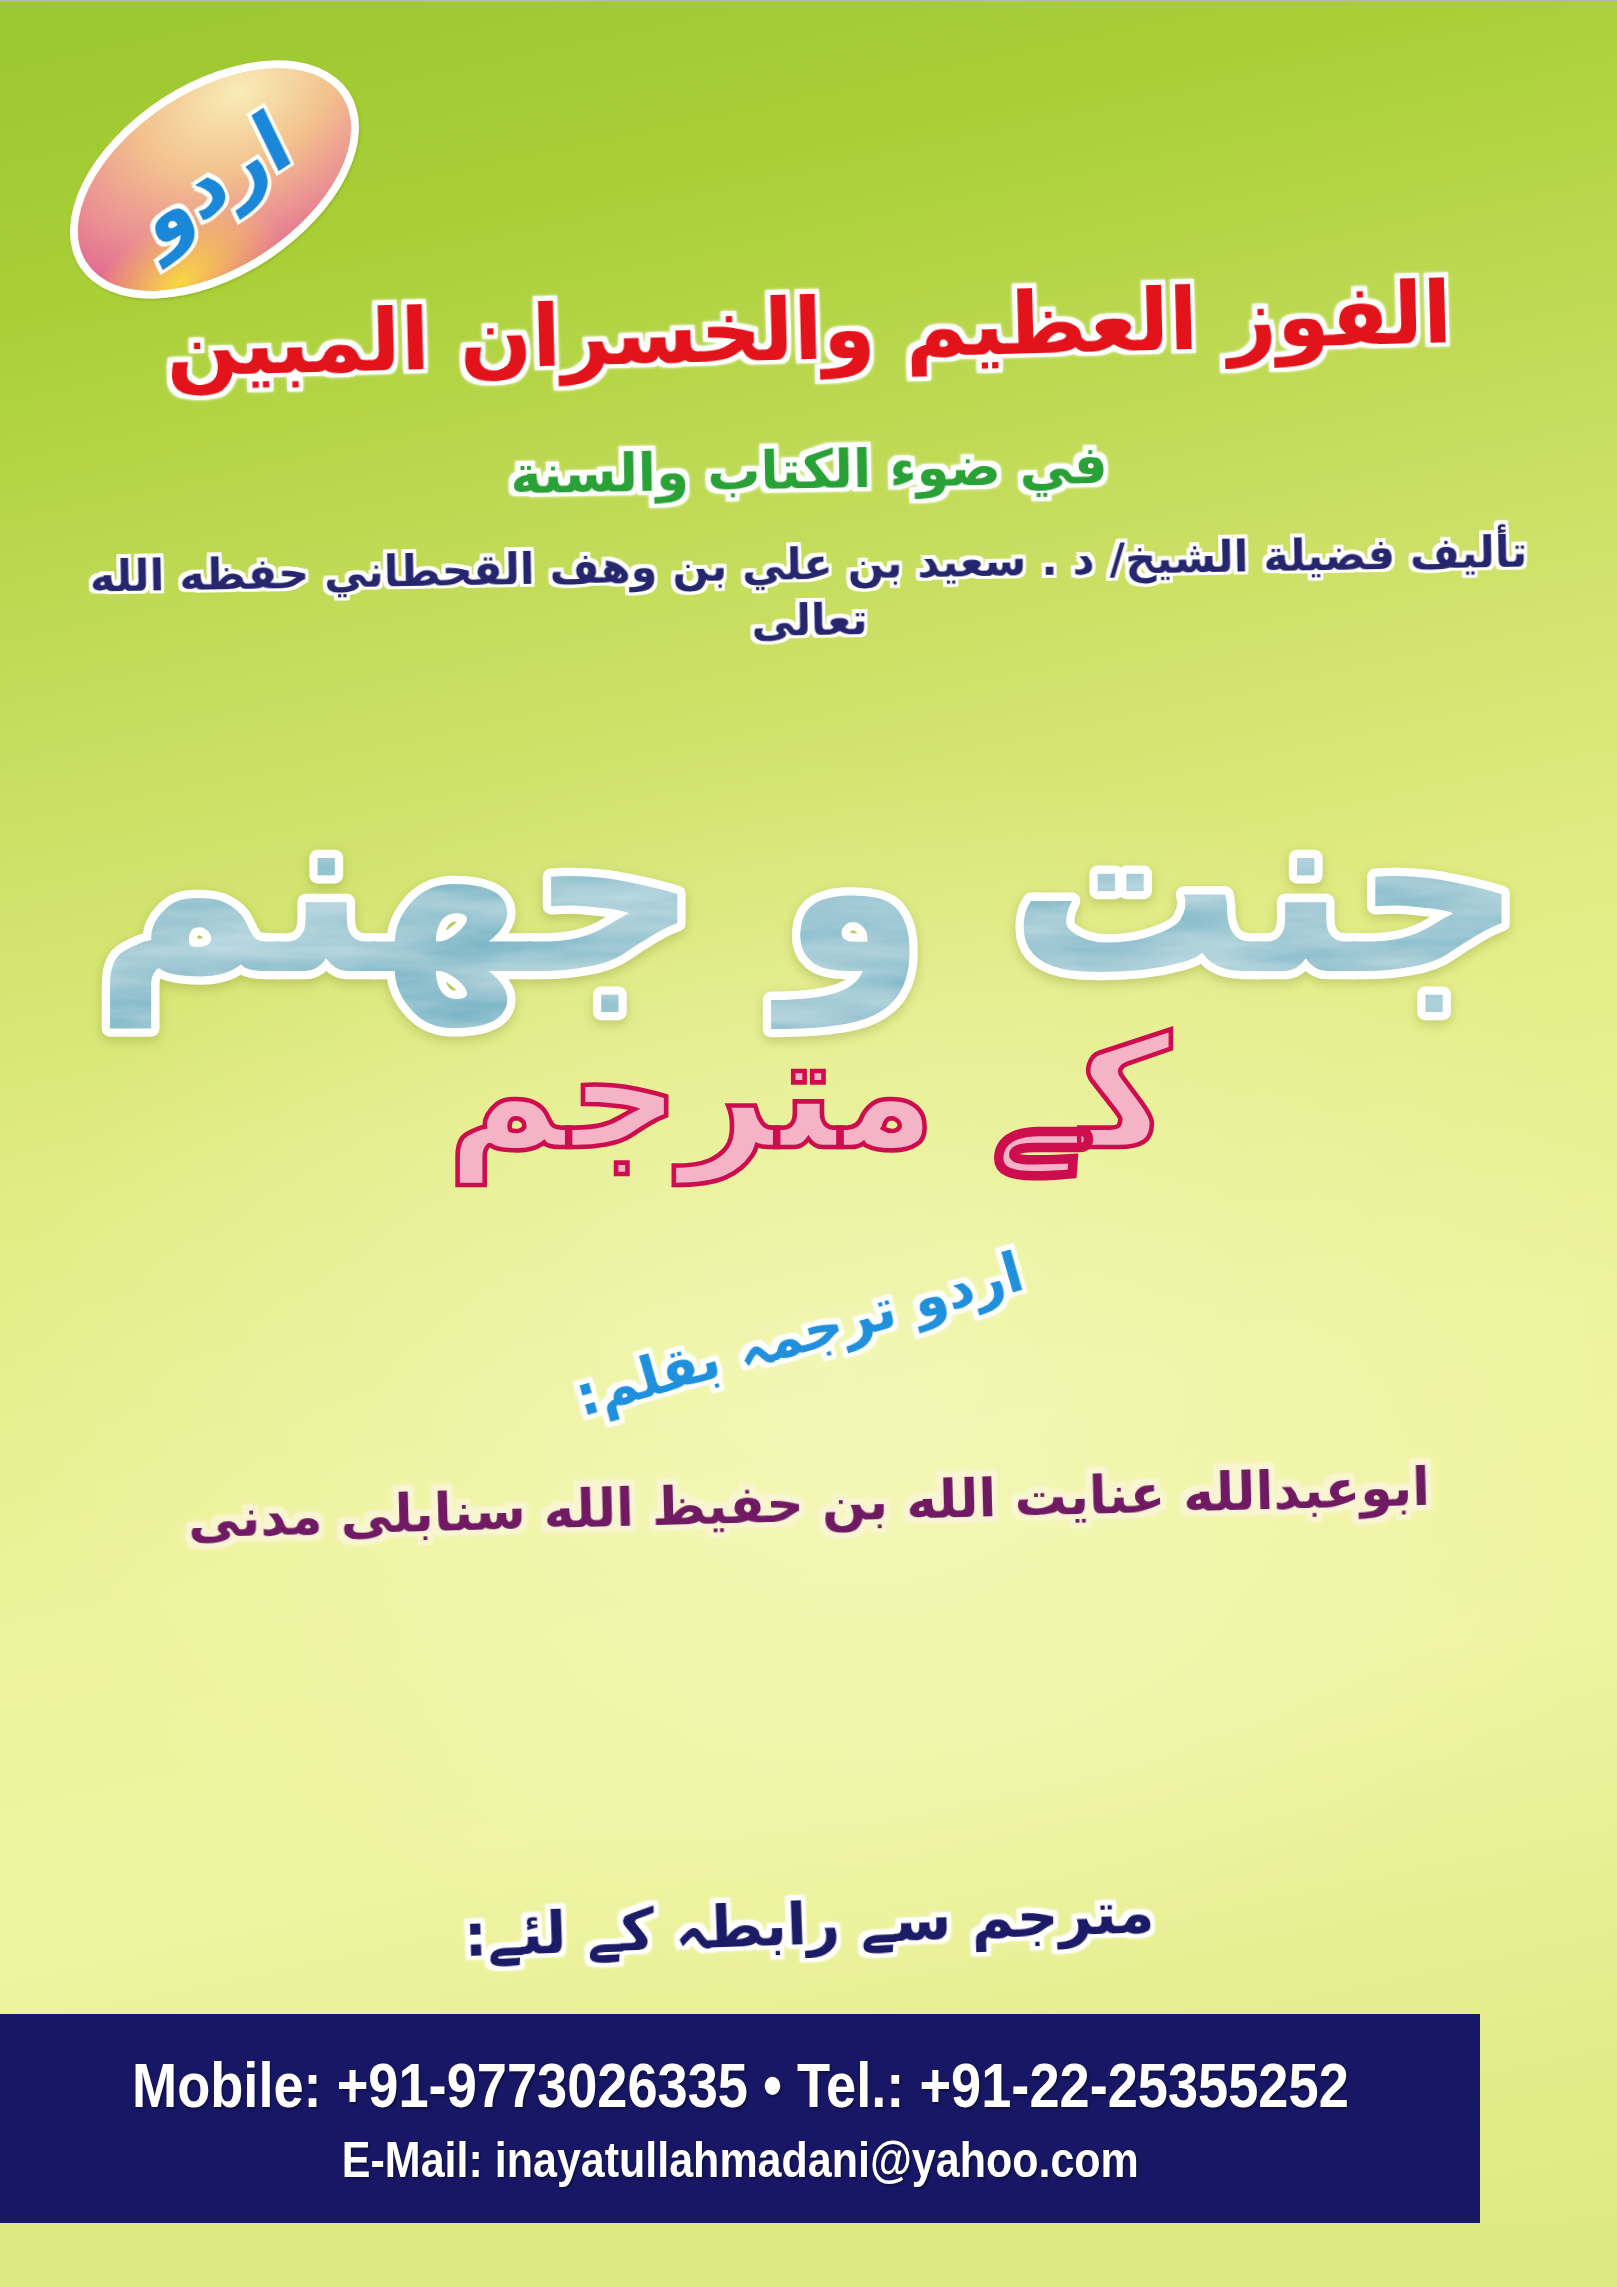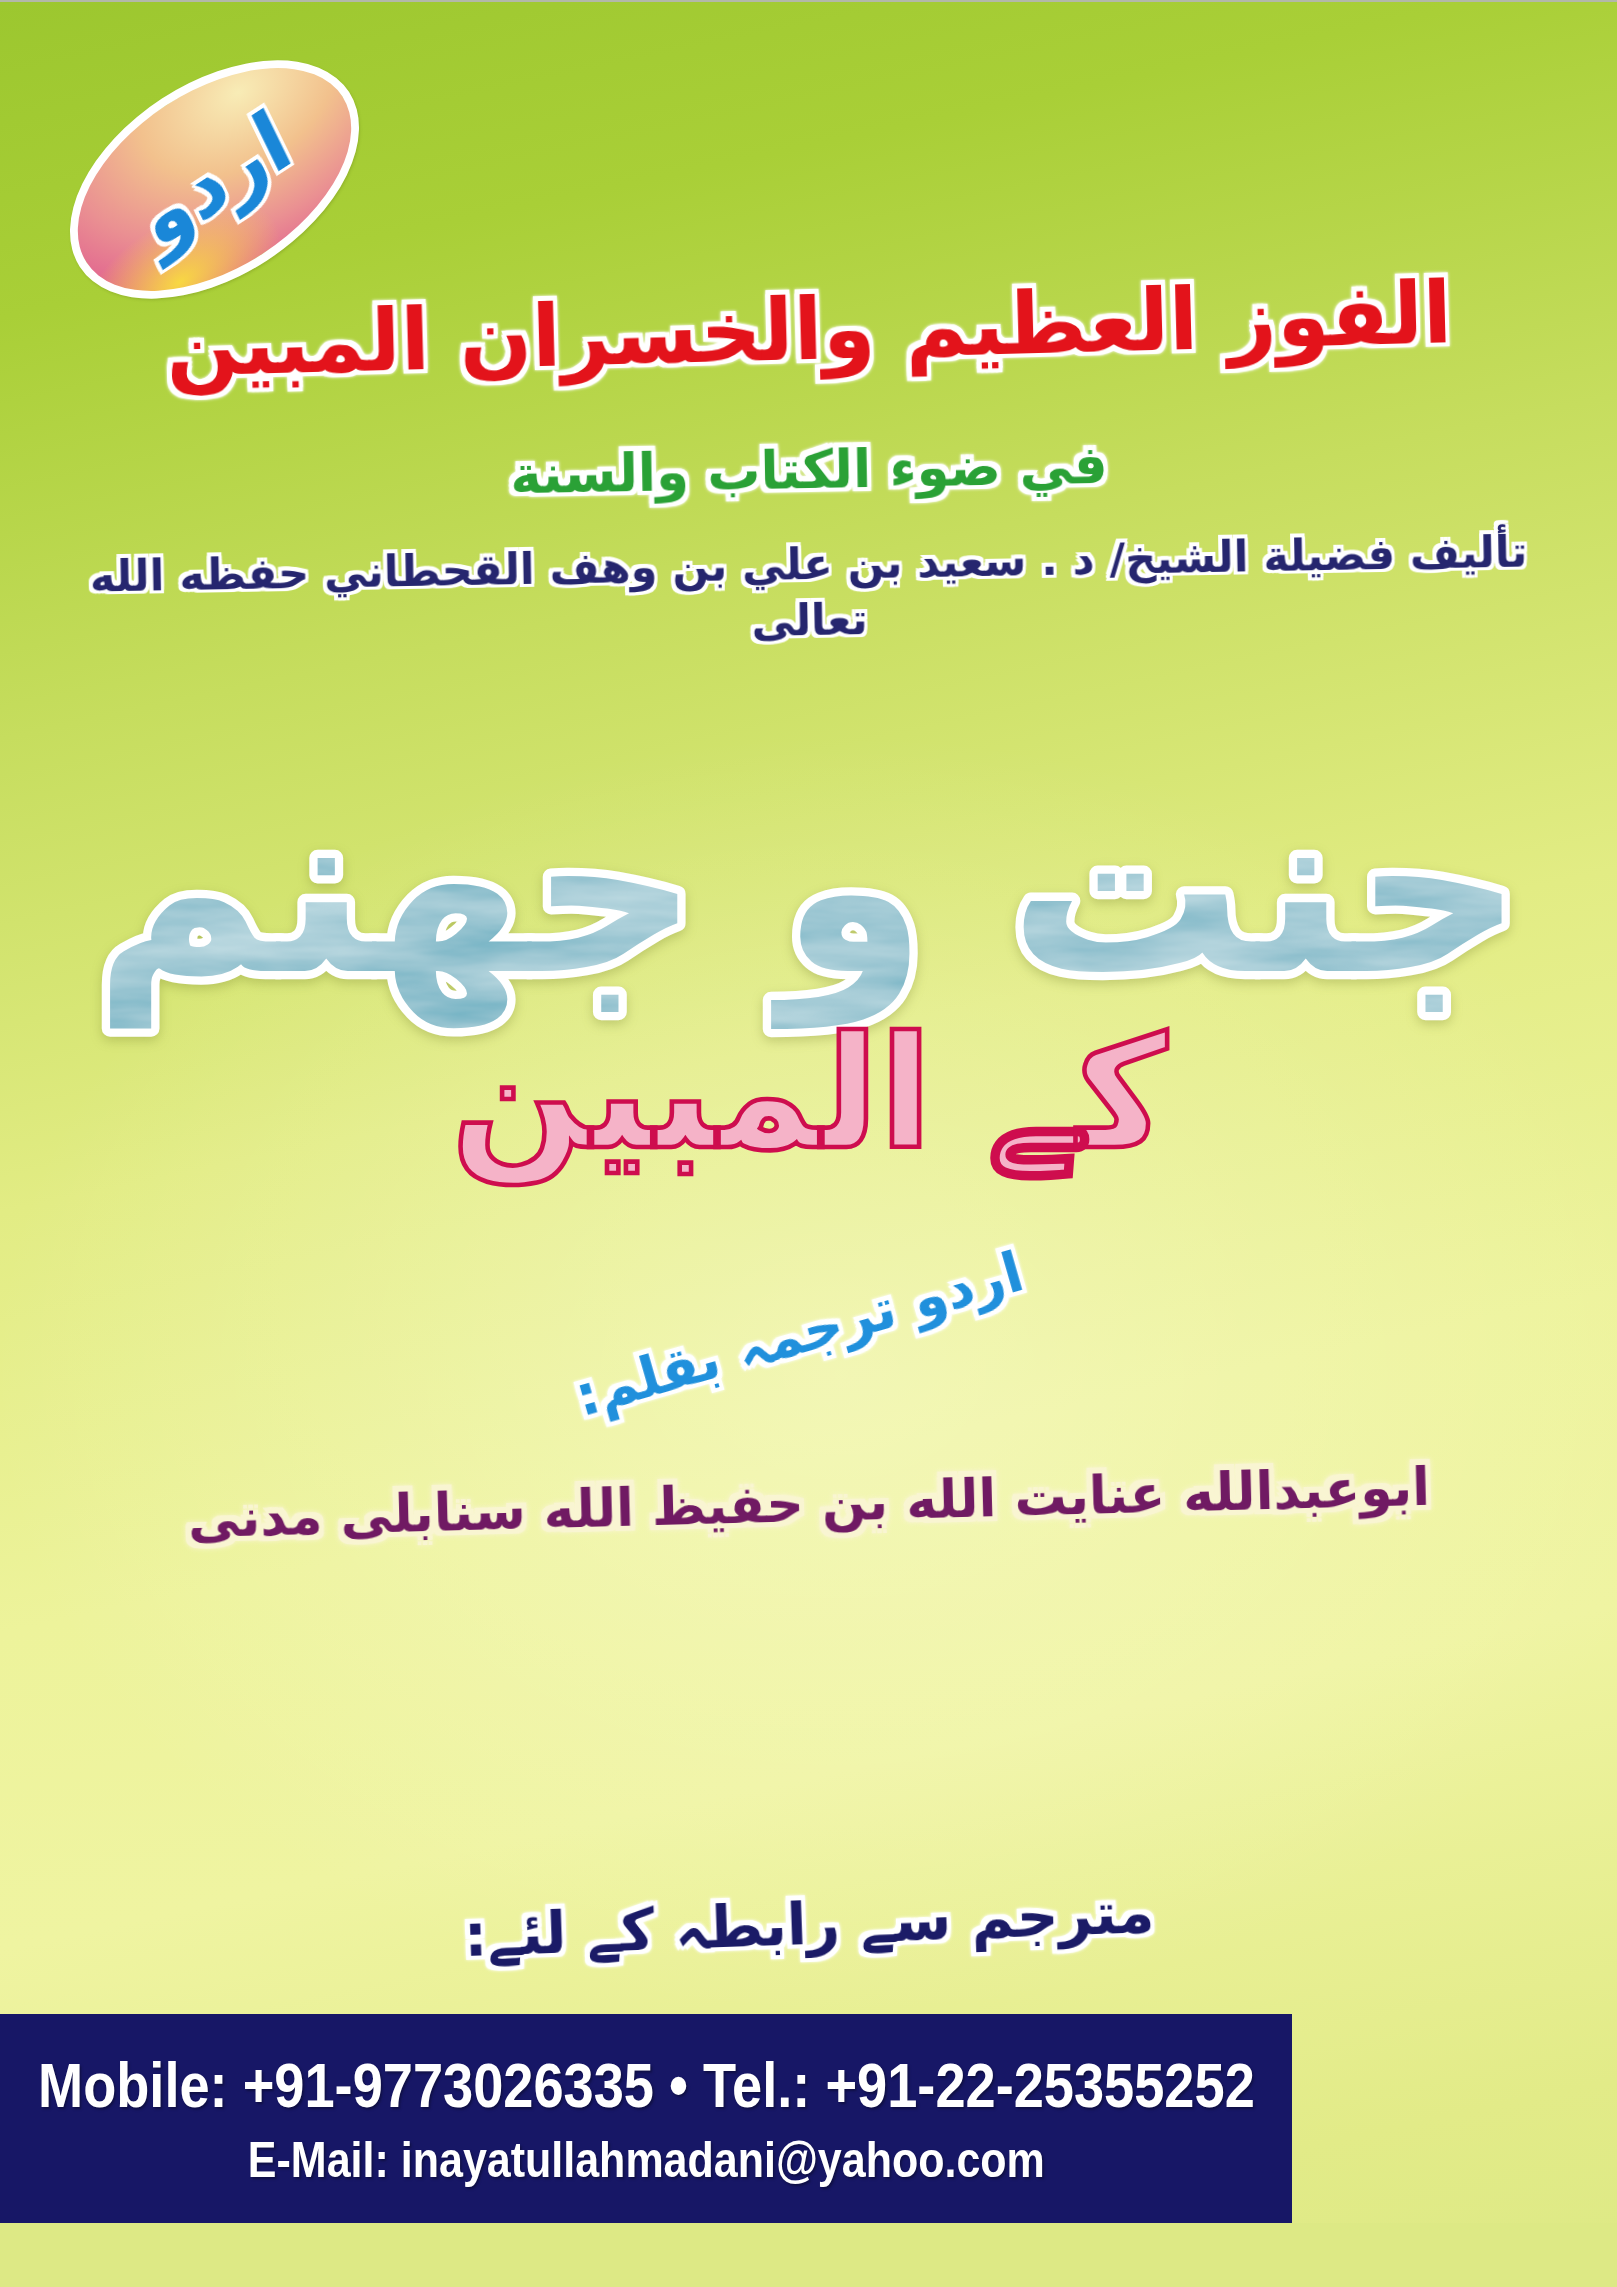--- a/index.html
+++ b/index.html
@@ -95,21 +95,21 @@
 
   
   .contact-heading{
     position:absolute;left:0;right:0;top:1886px;
     text-align:center;
     font-size:58px;font-weight:bold;line-height:1.25;
     color:#1b1b67;
     transform:rotate(-2deg);
   }
   .contact-band{
-    position:absolute;left:0;top:2012px;width:1292px;height:209px;
+    position:absolute;left:0;top:2012px;width:1480px;height:209px;
     background:#171766;
     display:flex;flex-direction:column;align-items:center;justify-content:center;
     gap:10px;
   }
   .contact-band .line{
     font-family:"Liberation Sans",sans-serif;
     font-weight:bold;color:#ffffff;white-space:nowrap;
     text-shadow:1.8px 1.8px 2.8px rgba(0,0,0,0.35);
   }
   .phone-line{font-size:63px;}
@@ -147,21 +147,21 @@
                   0    0 0 0 0.85"></feColorMatrix>
       </filter>
       <pattern id="waterFill" patternUnits="userSpaceOnUse" width="1753" height="436">
         <rect width="1753" height="436" fill="#79aec8"></rect>
         <rect width="1753" height="436" filter="url(#waterNoise)"></rect>
       </pattern>
     </defs>
     <text x="876" y="338" text-anchor="middle" direction="rtl" font-family="DejaVu Sans, sans-serif" font-size="255" font-weight="bold" fill="url(#waterFill)" stroke="#ffffff" stroke-width="18" stroke-linejoin="round" paint-order="stroke fill markers">جنت و جهنم</text>
   </svg>
 
-  <div class="pink-sub" dir="rtl">کے المبين</div>
+  <div class="pink-sub" dir="rtl">کے مترجم</div>
 
   <div class="byline halo-w-thick" dir="rtl">اردو ترجمہ بقلم:</div>
 
   <div class="translator-name halo-cream" dir="rtl">ابوعبدالله عنایت الله بن حفیظ الله سنابلی مدنی</div>
 
   <div class="contact-heading halo-w-thick" dir="rtl">مترجم سے رابطہ کے لئے:</div>
 
   <div class="contact-band">
     <div class="line phone-line">
       <span class="condense">Mobile: +91-9773026335 • Tel.: +91-22-25355252</span>

